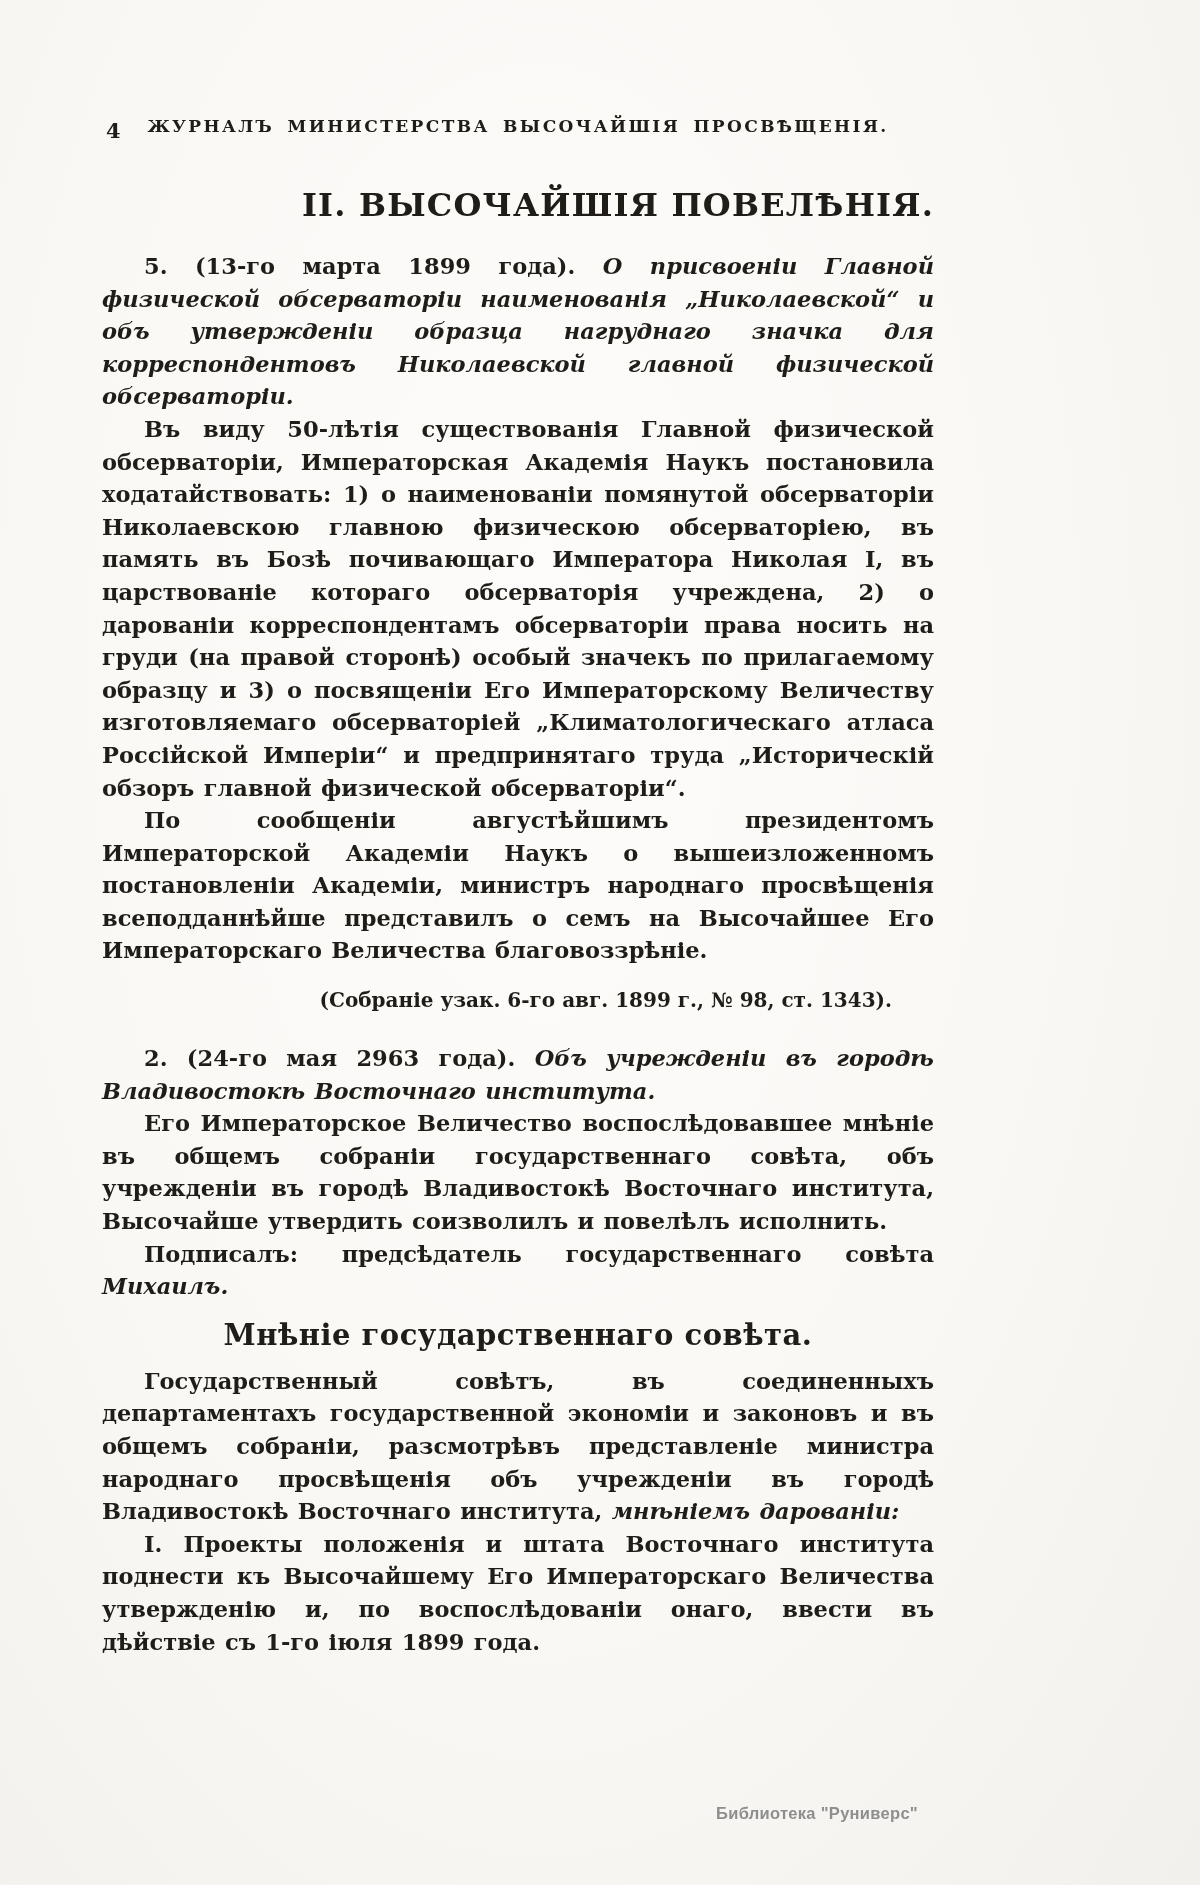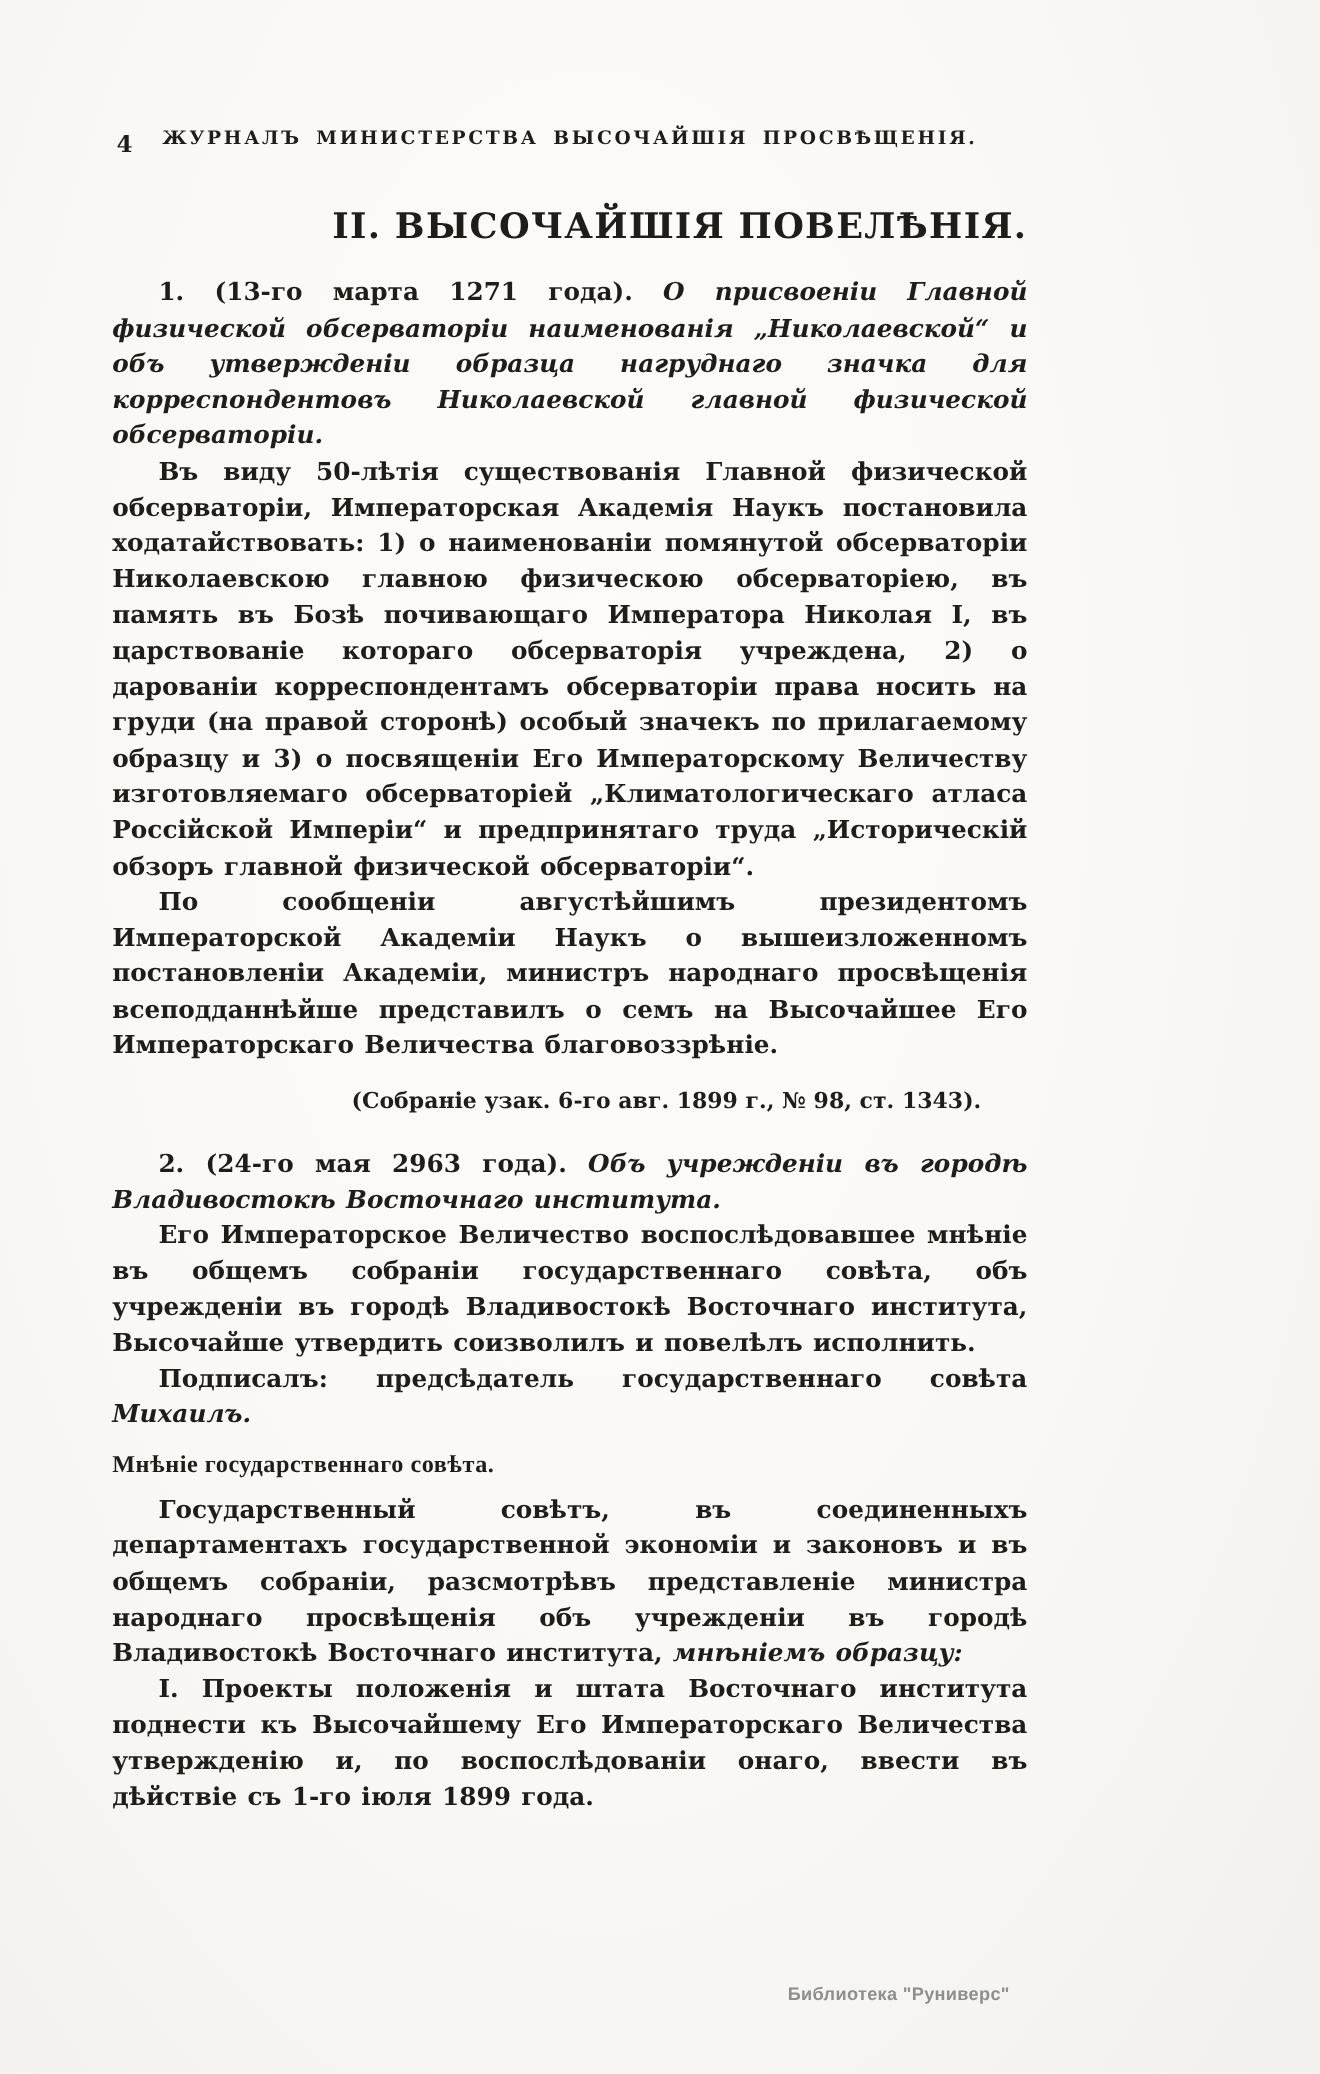--- a/index.html
+++ b/index.html
@@ -70,24 +70,24 @@
     text-align: right;
     font-size: 20px;
     line-height: 34px;
     font-weight: bold;
   }
 
   .decree2 { margin-top: 25px; }
 
   .opinion-heading {
     margin: 15px 0 13px 0;
-    font-size: 22px;
+    text-align: center;
+    font-size: 29px;
     font-weight: bold;
     letter-spacing: 0.5px;
-    font-family: Liberation Serif, serif;
   }
 
   .watermark {
     position: absolute;
     right: 282px;
     bottom: 62px;
     font-family: "Liberation Sans", sans-serif;
     font-size: 16.5px;
     font-weight: bold;
     color: #8e8e8e;
@@ -100,21 +100,21 @@
 <div class="content">
 
   <header class="page-header">
     <span class="page-number">4</span>
     <span class="running-title">ЖУРНАЛЪ МИНИСТЕРСТВА ВЫСОЧАЙШІЯ ПРОСВѢЩЕНІЯ.</span>
   </header>
 
   <h1 class="section-title">II. ВЫСОЧАЙШІЯ ПОВЕЛѢНІЯ.</h1>
 
   <p class="para first-para decree-head">
-    <span>1. (13-го марта 1271 года).</span>
+    <span>5. (13-го марта 1899 года).</span>
     <span class="ital">О присвоеніи Главной физической обсерваторіи наименованія „Николаевской“ и объ утвержденіи образца нагруднаго значка для корреспондентовъ Николаевской главной физической обсерваторіи.</span>
   </p>
 
   <p class="para">Въ виду 50-лѣтія существованія Главной физической обсерваторіи, Императорская Академія Наукъ постановила ходатайствовать: 1) о наименованіи помянутой обсерваторіи Николаевскою главною физическою обсерваторіею, въ память въ Бозѣ почивающаго Императора Николая I, въ царствованіе котораго обсерваторія учреждена, 2) о дарованіи корреспондентамъ обсерваторіи права носить на груди (на правой сторонѣ) особый значекъ по прилагаемому образцу и 3) о посвященіи Его Императорскому Величеству изготовляемаго обсерваторіей „Климатологическаго атласа Россійской Имперіи“ и предпринятаго труда „Историческій обзоръ главной физической обсерваторіи“.</p>
 
   <p class="para">По сообщеніи августѣйшимъ президентомъ Императорской Академіи Наукъ о вышеизложенномъ постановленіи Академіи, министръ народнаго просвѣщенія всеподданнѣйше представилъ о семъ на Высочайшее Его Императорскаго Величества благовоззрѣніе.</p>
 
 
   <p class="citation">(Собраніе узак. 6-го авг. 1899 г., № 98, ст. 1343).</p>
 
@@ -127,20 +127,20 @@
 
   <p class="para">
     <span>Подписалъ: предсѣдатель государственнаго совѣта</span>
     <span class="ital">Михаилъ.</span>
   </p>
 
   <h2 class="opinion-heading">Мнѣніе государственнаго совѣта.</h2>
 
   <p class="para">
     <span>Государственный совѣтъ, въ соединенныхъ департаментахъ государственной экономіи и законовъ и въ общемъ собраніи, разсмотрѣвъ представленіе министра народнаго просвѣщенія объ учрежденіи въ городѣ Владивостокѣ Восточнаго института,</span>
-    <span class="ital">мнѣніемъ образцу:</span>
+    <span class="ital">мнѣніемъ дарованіи:</span>
   </p>
 
   <p class="para">I. Проекты положенія и штата Восточнаго института поднести къ Высочайшему Его Императорскаго Величества утвержденію и, по воспослѣдованіи онаго, ввести въ дѣйствіе съ 1-го іюля 1899 года.</p>
 
 </div>
 
 <div class="watermark">Библиотека "Руниверс"</div>
 
 </body></html>

